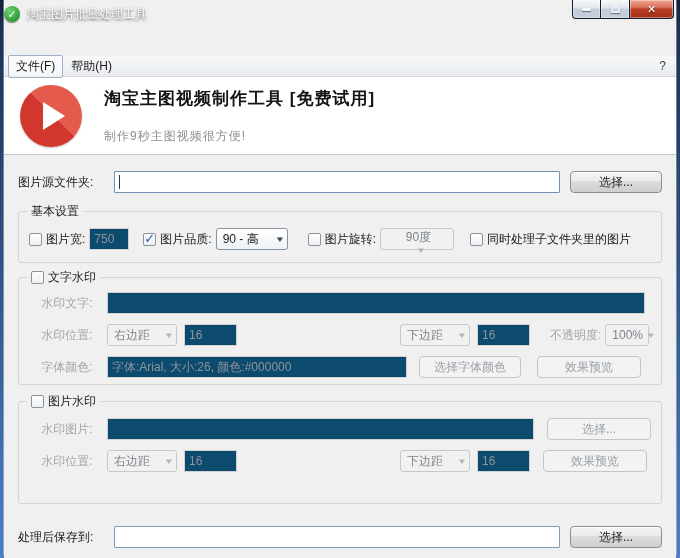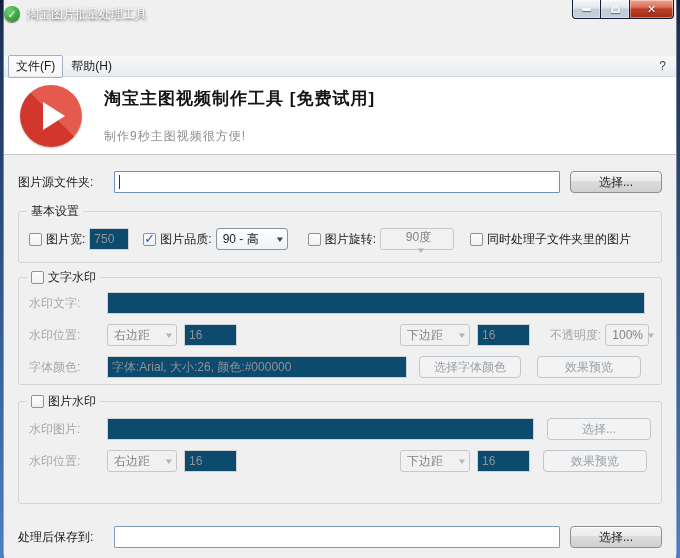--- a/index.html
+++ b/index.html
@@ -133,21 +133,21 @@
   .group-head{
     position:absolute; top:-9px; left:8px; height:16px; background:#f0f0f0;
     padding:0 4px; display:flex; align-items:center; font-weight:normal;
   }
   .group-head .cb{ margin-right:4px; }
   .g-basic{ height:52px; margin-bottom:14px; }
   .g-text{ height:108px; margin-bottom:16px; padding-top:14px; }
   .g-img{ height:103px; margin-bottom:22px; padding-top:16px; }
   .wm-row{ margin-bottom:10px; }
   .wm-row:last-child{ margin-bottom:0; }
-  .wm-lbl{ width:76px; margin-right:2px; }
+  .wm-lbl{ width:76px; margin-right:2px;text-align:center; }
   .num{ width:53px; margin-left:7px; }
   .w70{ width:70px; } .w74{ width:74px; } .w72{ width:72px; } .w44{ width:44px; }
   
   .src-row{ margin-bottom:18px; }
   .save-row{ margin-bottom:16px; }
   .lbl-col{ width:88px; margin-right:8px; }
   .browse{ width:92px; margin-left:10px; }
   .footer-row{ height:24px; }
   .progress{
     flex:1; height:20px; border:1px solid #a9a9a9; border-radius:3px;

